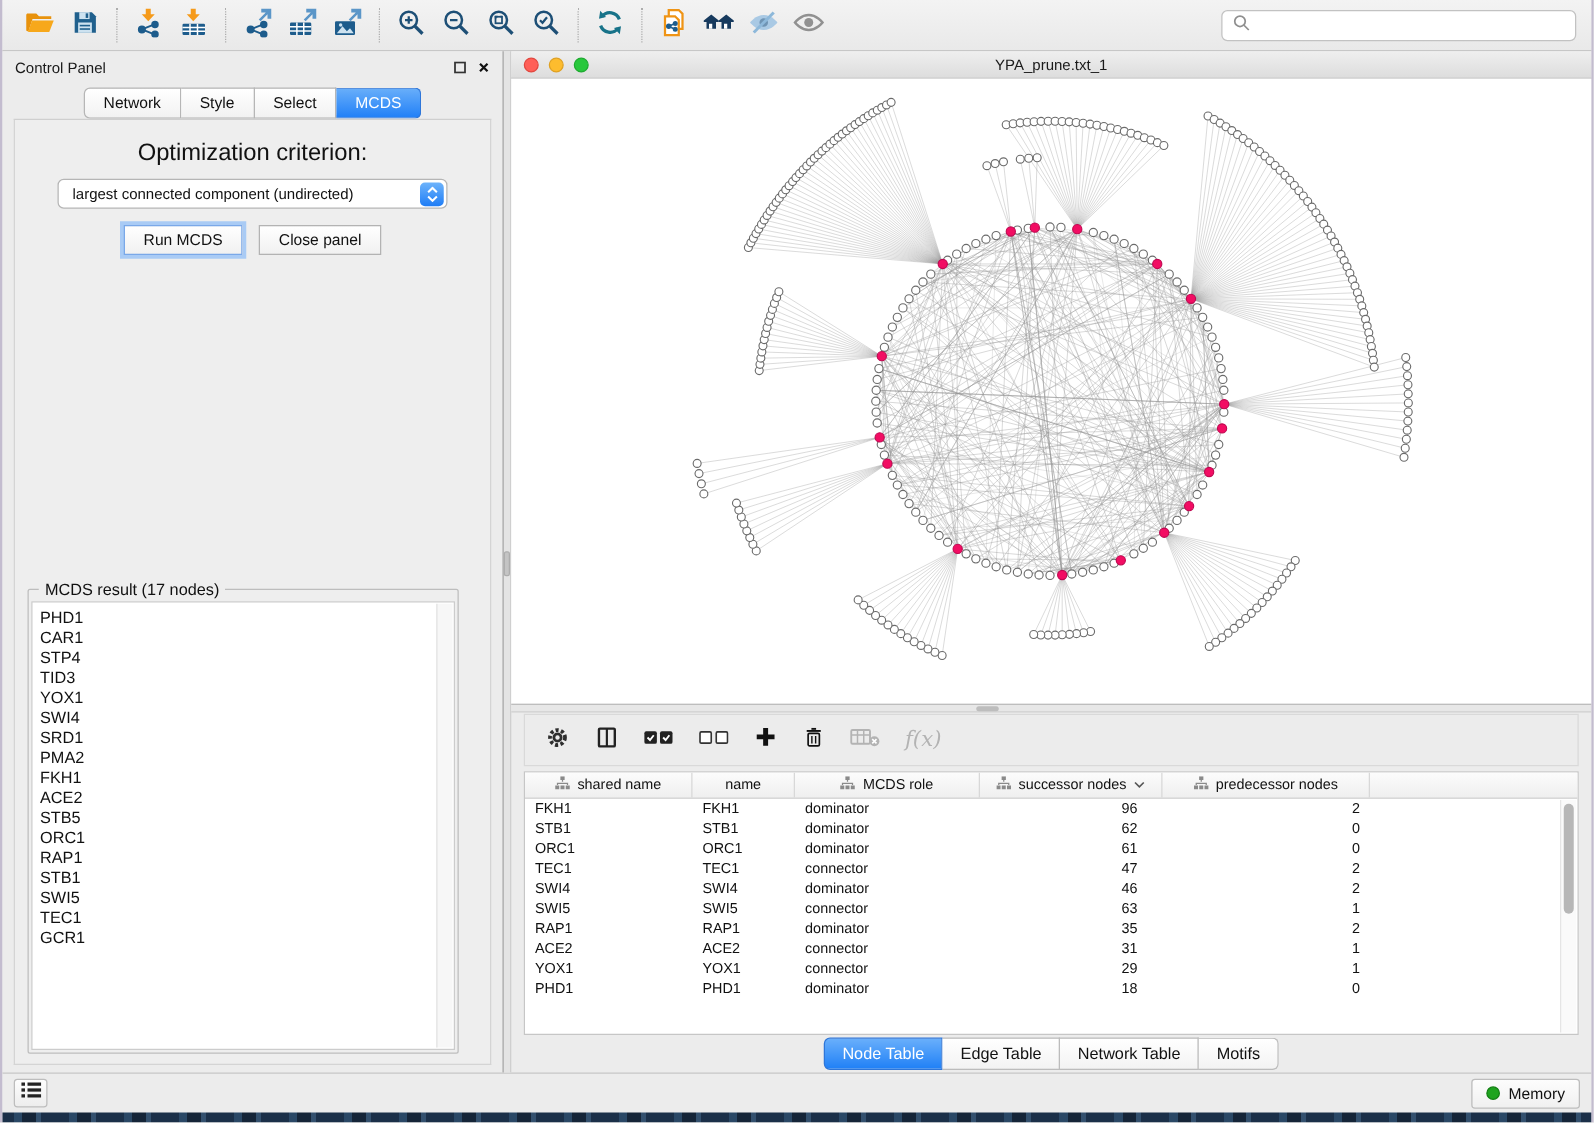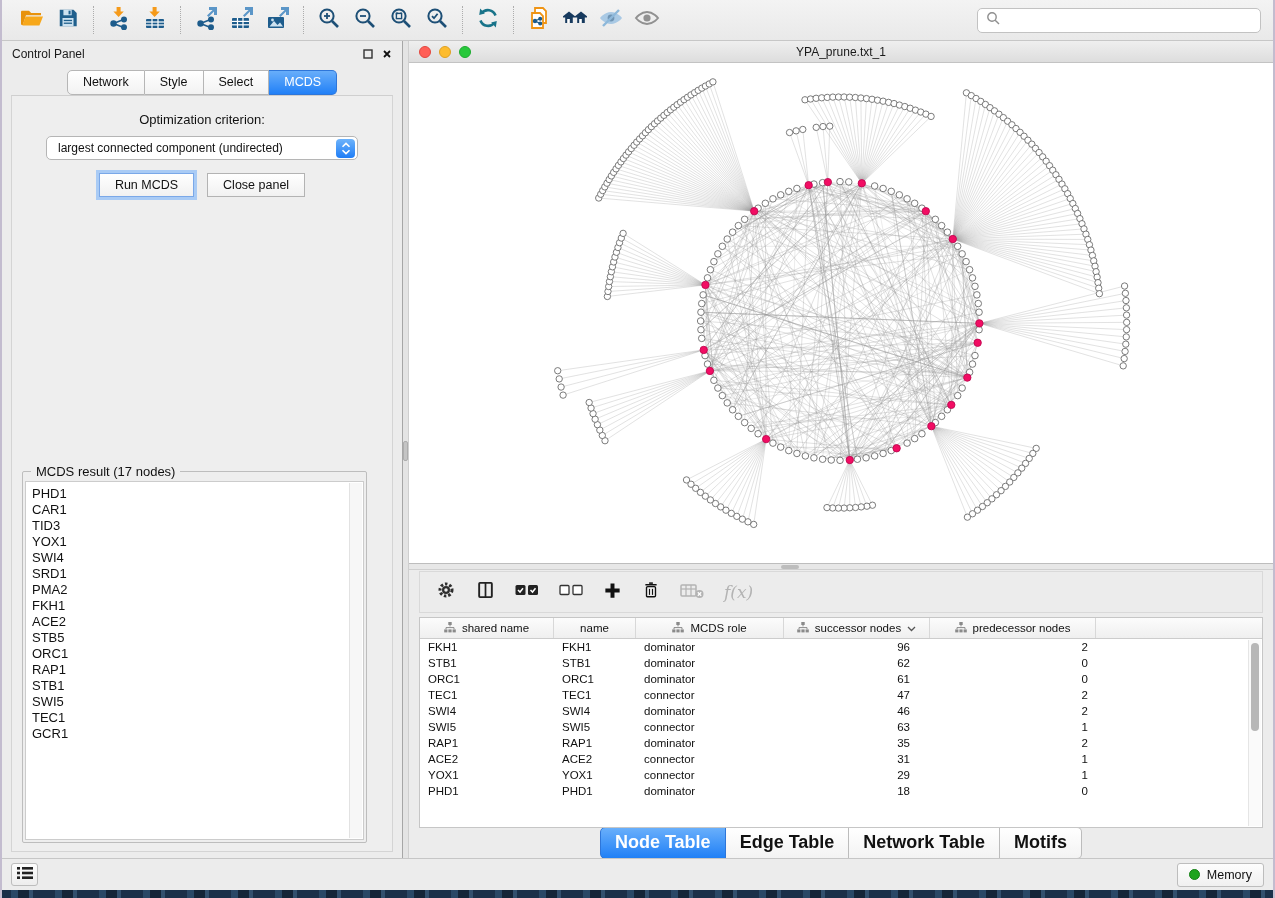--- a/index.html
+++ b/index.html
@@ -27,21 +27,21 @@
   .tbar-icons { margin-left:auto; display:flex; gap:9px; align-items:center; }
   .tbar-icons span { display:flex; }
   .tabs-row { display:flex; justify-content:center; margin:4px 0 0 0; flex:0 0 auto; }
   .tab { padding:4px 15px 5px; background:linear-gradient(#ffffff,#f2f2f2); border:1px solid #b6b6b6; border-left:none;
          font-size:12.5px; color:#111; }
   .tab:first-child { border-left:1px solid #b6b6b6; border-radius:5px 0 0 5px; }
   .tab:last-child { border-radius:0 5px 5px 0; }
   .tab.active { background:linear-gradient(#68aefa,#2180f7); color:#fff; border-color:#2e76d9; }
   .tab-pane { flex:1; margin:0 9px 6px 9px; background:#eeeeee; border:1px solid #d4d4d4; border-top:1px solid #cfcfcf;
               display:flex; flex-direction:column; padding-top:16px; min-height:0; }
-  .opt-label { text-align:center; font-size:13px; margin-bottom:9px; }
+  .opt-label { text-align:center; font-size:19px; margin-bottom:9px; }
   .dropdown { width:312px; height:24px; margin:0 auto; background:#fff; border:1px solid #b5b5b5; border-radius:5px;
               display:flex; align-items:center; padding-left:11px; font-size:12px; }
   .dd-stepper { margin-left:auto; margin-right:2px; width:19px; height:19px; border-radius:4px;
                 background:linear-gradient(#6db3fb,#1f7df6); display:flex; align-items:center; justify-content:center; }
   .btn-row { display:flex; justify-content:center; gap:13px; margin-top:13px; }
   .btn { height:24px; padding:0 15px; background:linear-gradient(#ffffff,#f1f1f1); border:1px solid #b3b3b3;
          border-radius:0; font-size:12.5px; display:flex; align-items:center; }
   .btn.focused { box-shadow:0 0 0 3px #a9cbf5; border-color:#7aa8e8; }
   .pane-spacer { flex:1; }
   .groupbox { height:372px; margin:0 25px 8px 10px; border:1px solid #bdbdbd; border-radius:2px; position:relative;
@@ -83,21 +83,21 @@
   .thead { display:flex; height:21px; background:linear-gradient(#fcfcfc,#efefef); border-bottom:1px solid #cccccc;
            flex:0 0 auto; font-size:11.5px; }
   .th { display:flex; align-items:center; justify-content:center; gap:6px; border-right:1px solid #d8d8d8; height:100%; }
   .tbody { flex:1; overflow:hidden; }
   .tr { display:flex; height:16px; align-items:center; font-size:11.5px; }
   .td { padding:0 8px; overflow:hidden; white-space:nowrap; }
   .td.num { text-align:right; }
   .vscroll { position:absolute; top:22px; right:1px; bottom:1px; width:13px; background:#fafafa; border-left:1px solid #e5e5e5; }
   .vthumb { position:absolute; top:3px; left:2px; width:8px; height:88px; background:#b7b7b7; border-radius:4px; }
   .table-tabs { height:30px; display:flex; align-items:center; justify-content:center; flex:0 0 auto; }
-  .seg { padding:4px 14px 5px; background:linear-gradient(#ffffff,#f3f3f3); border:1px solid #bcbcbc; border-left:none; font-size:18px;font-weight:bold; }
+  .seg { padding:4px 14px 5px; background:linear-gradient(#ffffff,#f3f3f3); border:1px solid #bcbcbc; border-left:none; font-size:13px; }
   .seg:first-child { border-left:1px solid #bcbcbc; border-radius:5px 0 0 5px; }
   .seg:last-child { border-radius:0 5px 5px 0; }
   .seg.active { background:linear-gradient(#69affb,#2080f6); color:#fff; border-color:#2e76d9; }
 
   
   .statusbar { height:32px; background:#ececec; border-top:1px solid #c6c6c6; display:flex; align-items:center;
                padding:0 9px; flex:0 0 auto; }
   .list-btn { width:27px; height:23px; border:1px solid #bdbdbd; background:linear-gradient(#fdfdfd,#ededed);
               border-radius:3px; display:flex; align-items:center; justify-content:center; }
   .memory-btn { margin-left:auto; height:24px; border:1px solid #bdbdbd; background:linear-gradient(#fdfdfd,#f0f0f0);
@@ -313,20 +313,21 @@
         <div class="btn-row">
           <div class="btn focused">Run MCDS</div>
           <div class="btn">Close panel</div>
         </div>
         <div class="pane-spacer"></div>
         <div class="groupbox">
           <div class="groupbox-title">MCDS result (17 nodes)</div>
           <div class="result-list">
             <div class="item">PHD1</div>
             <div class="item">CAR1</div>
+            <div class="item">STP4</div>
             <div class="item">TID3</div>
             <div class="item">YOX1</div>
             <div class="item">SWI4</div>
             <div class="item">SRD1</div>
             <div class="item">PMA2</div>
             <div class="item">FKH1</div>
             <div class="item">ACE2</div>
             <div class="item">STB5</div>
             <div class="item">ORC1</div>
             <div class="item">RAP1</div>

